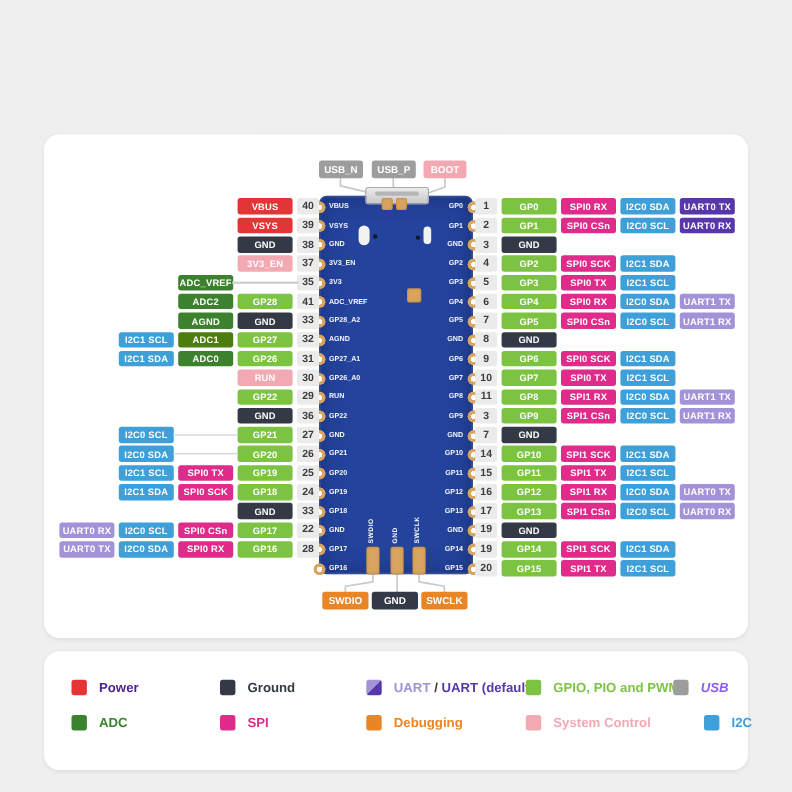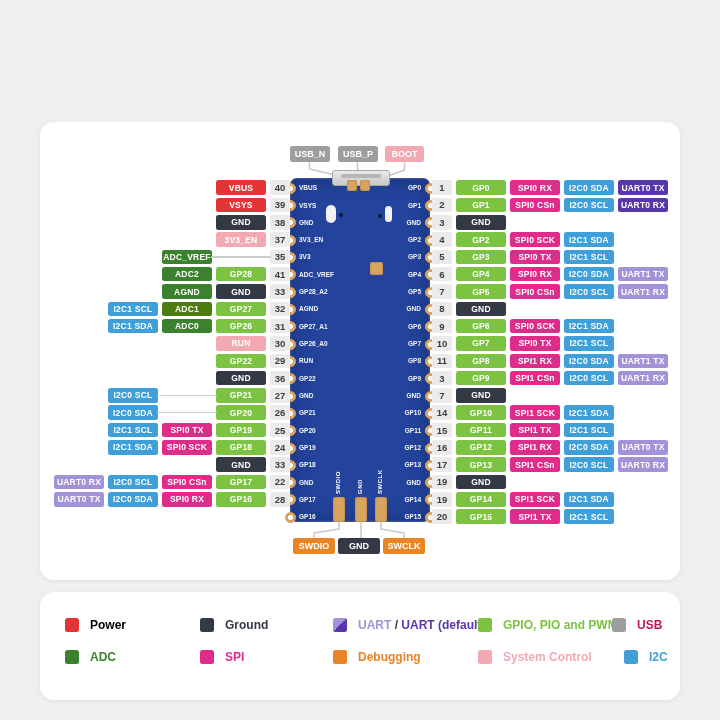--- a/index.html
+++ b/index.html
@@ -467,51 +467,51 @@
   <div id="bottom-labels">
       <div class="botlab" style="left: 253px; top: 416px; width: 42px; background: rgb(233, 133, 36);">SWDIO</div>
       <div class="botlab" style="left: 298px; top: 416px; width: 42px; background: rgb(51, 58, 70);">GND</div>
       <div class="botlab" style="left: 343px; top: 416px; width: 42px; background: rgb(233, 133, 36);">SWCLK</div>
     </div>
 </div>
 
 <div class="panel" id="legendP">
     <div class="litem" style="left: 25px; top: 26px;">
       <span class="lsw" style="background: rgb(227, 53, 53);"></span>
-      <span class="llab" style="color: #000000;">Power</span>
+      <span class="llab" style="color: #4c1d95;">Power</span>
     </div>
     <div class="litem" style="left: 160px; top: 26px;">
       <span class="lsw" style="background: rgb(51, 58, 70);"></span>
       <span class="llab" style="color: rgb(51, 58, 70);">Ground</span>
     </div>
     <div class="litem" style="left: 293px; top: 26px;">
       <span class="lsw" style="background: linear-gradient(135deg, rgb(162, 146, 216) 50%, rgb(87, 55, 169) 50%);"></span>
       <span class="llab"><span style="color: rgb(162, 146, 216);">UART</span><span style="color: rgb(58, 58, 58);"> / </span><span style="color: rgb(87, 55, 169);">UART (default)</span></span>
     </div>
     <div class="litem" style="left: 438px; top: 26px;">
       <span class="lsw" style="background: rgb(124, 195, 66);"></span>
       <span class="llab" style="color: rgb(124, 195, 66);">GPIO, PIO and PWM</span>
     </div>
     <div class="litem" style="left: 572px; top: 26px;">
       <span class="lsw" style="background: rgb(157, 157, 157);"></span>
-      <span class="llab" style="color: #be185d;">USB</span>
+      <span class="llab" style="color: #8b5cf6; font-style: italic;">USB</span>
     </div>
     <div class="litem" style="left: 25px; top: 58px;">
       <span class="lsw" style="background: rgb(60, 130, 46);"></span>
       <span class="llab" style="color: rgb(60, 130, 46);">ADC</span>
     </div>
     <div class="litem" style="left: 160px; top: 58px;">
       <span class="lsw" style="background: rgb(223, 44, 138);"></span>
       <span class="llab" style="color: rgb(223, 44, 138);">SPI</span>
     </div>
     <div class="litem" style="left: 293px; top: 58px;">
       <span class="lsw" style="background: rgb(233, 133, 36);"></span>
       <span class="llab" style="color: rgb(233, 133, 36);">Debugging</span>
     </div>
     <div class="litem" style="left: 438px; top: 58px;">
       <span class="lsw" style="background: rgb(243, 169, 178);"></span>
       <span class="llab" style="color: rgb(243, 169, 178);">System Control</span>
     </div>
-    <div class="litem" style="left: 584px; top: 58px;">
+    <div class="litem" style="left: 600px; top: 58px;">
       <span class="lsw" style="background: rgb(62, 159, 217);"></span>
       <span class="llab" style="color: rgb(62, 159, 217);">I2C</span>
     </div>
   </div>
 
 </body></html>

